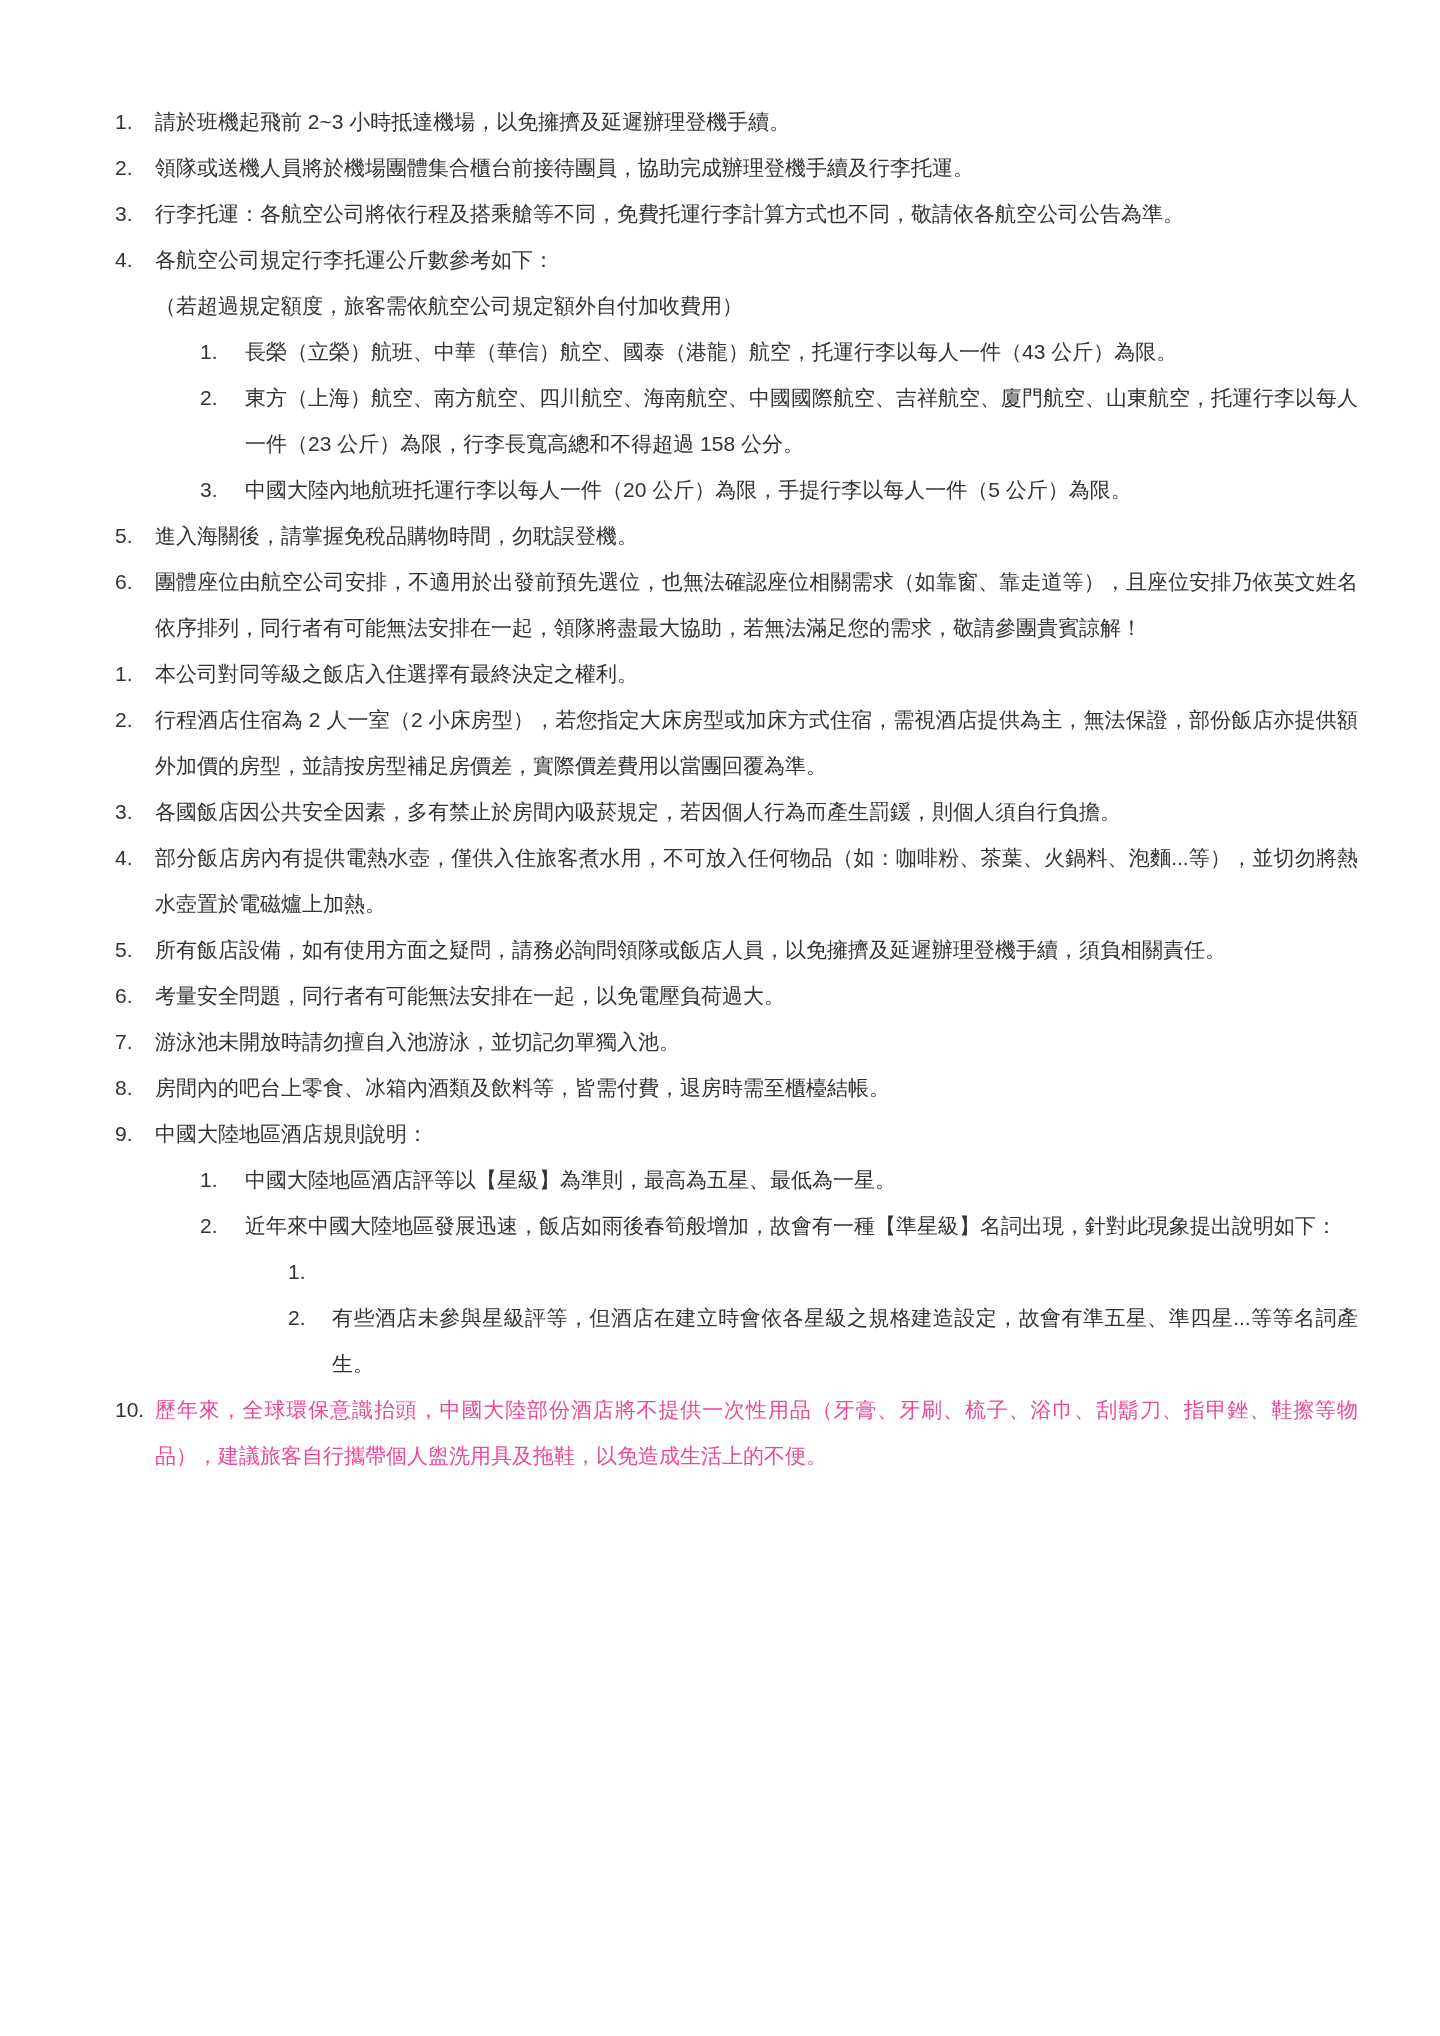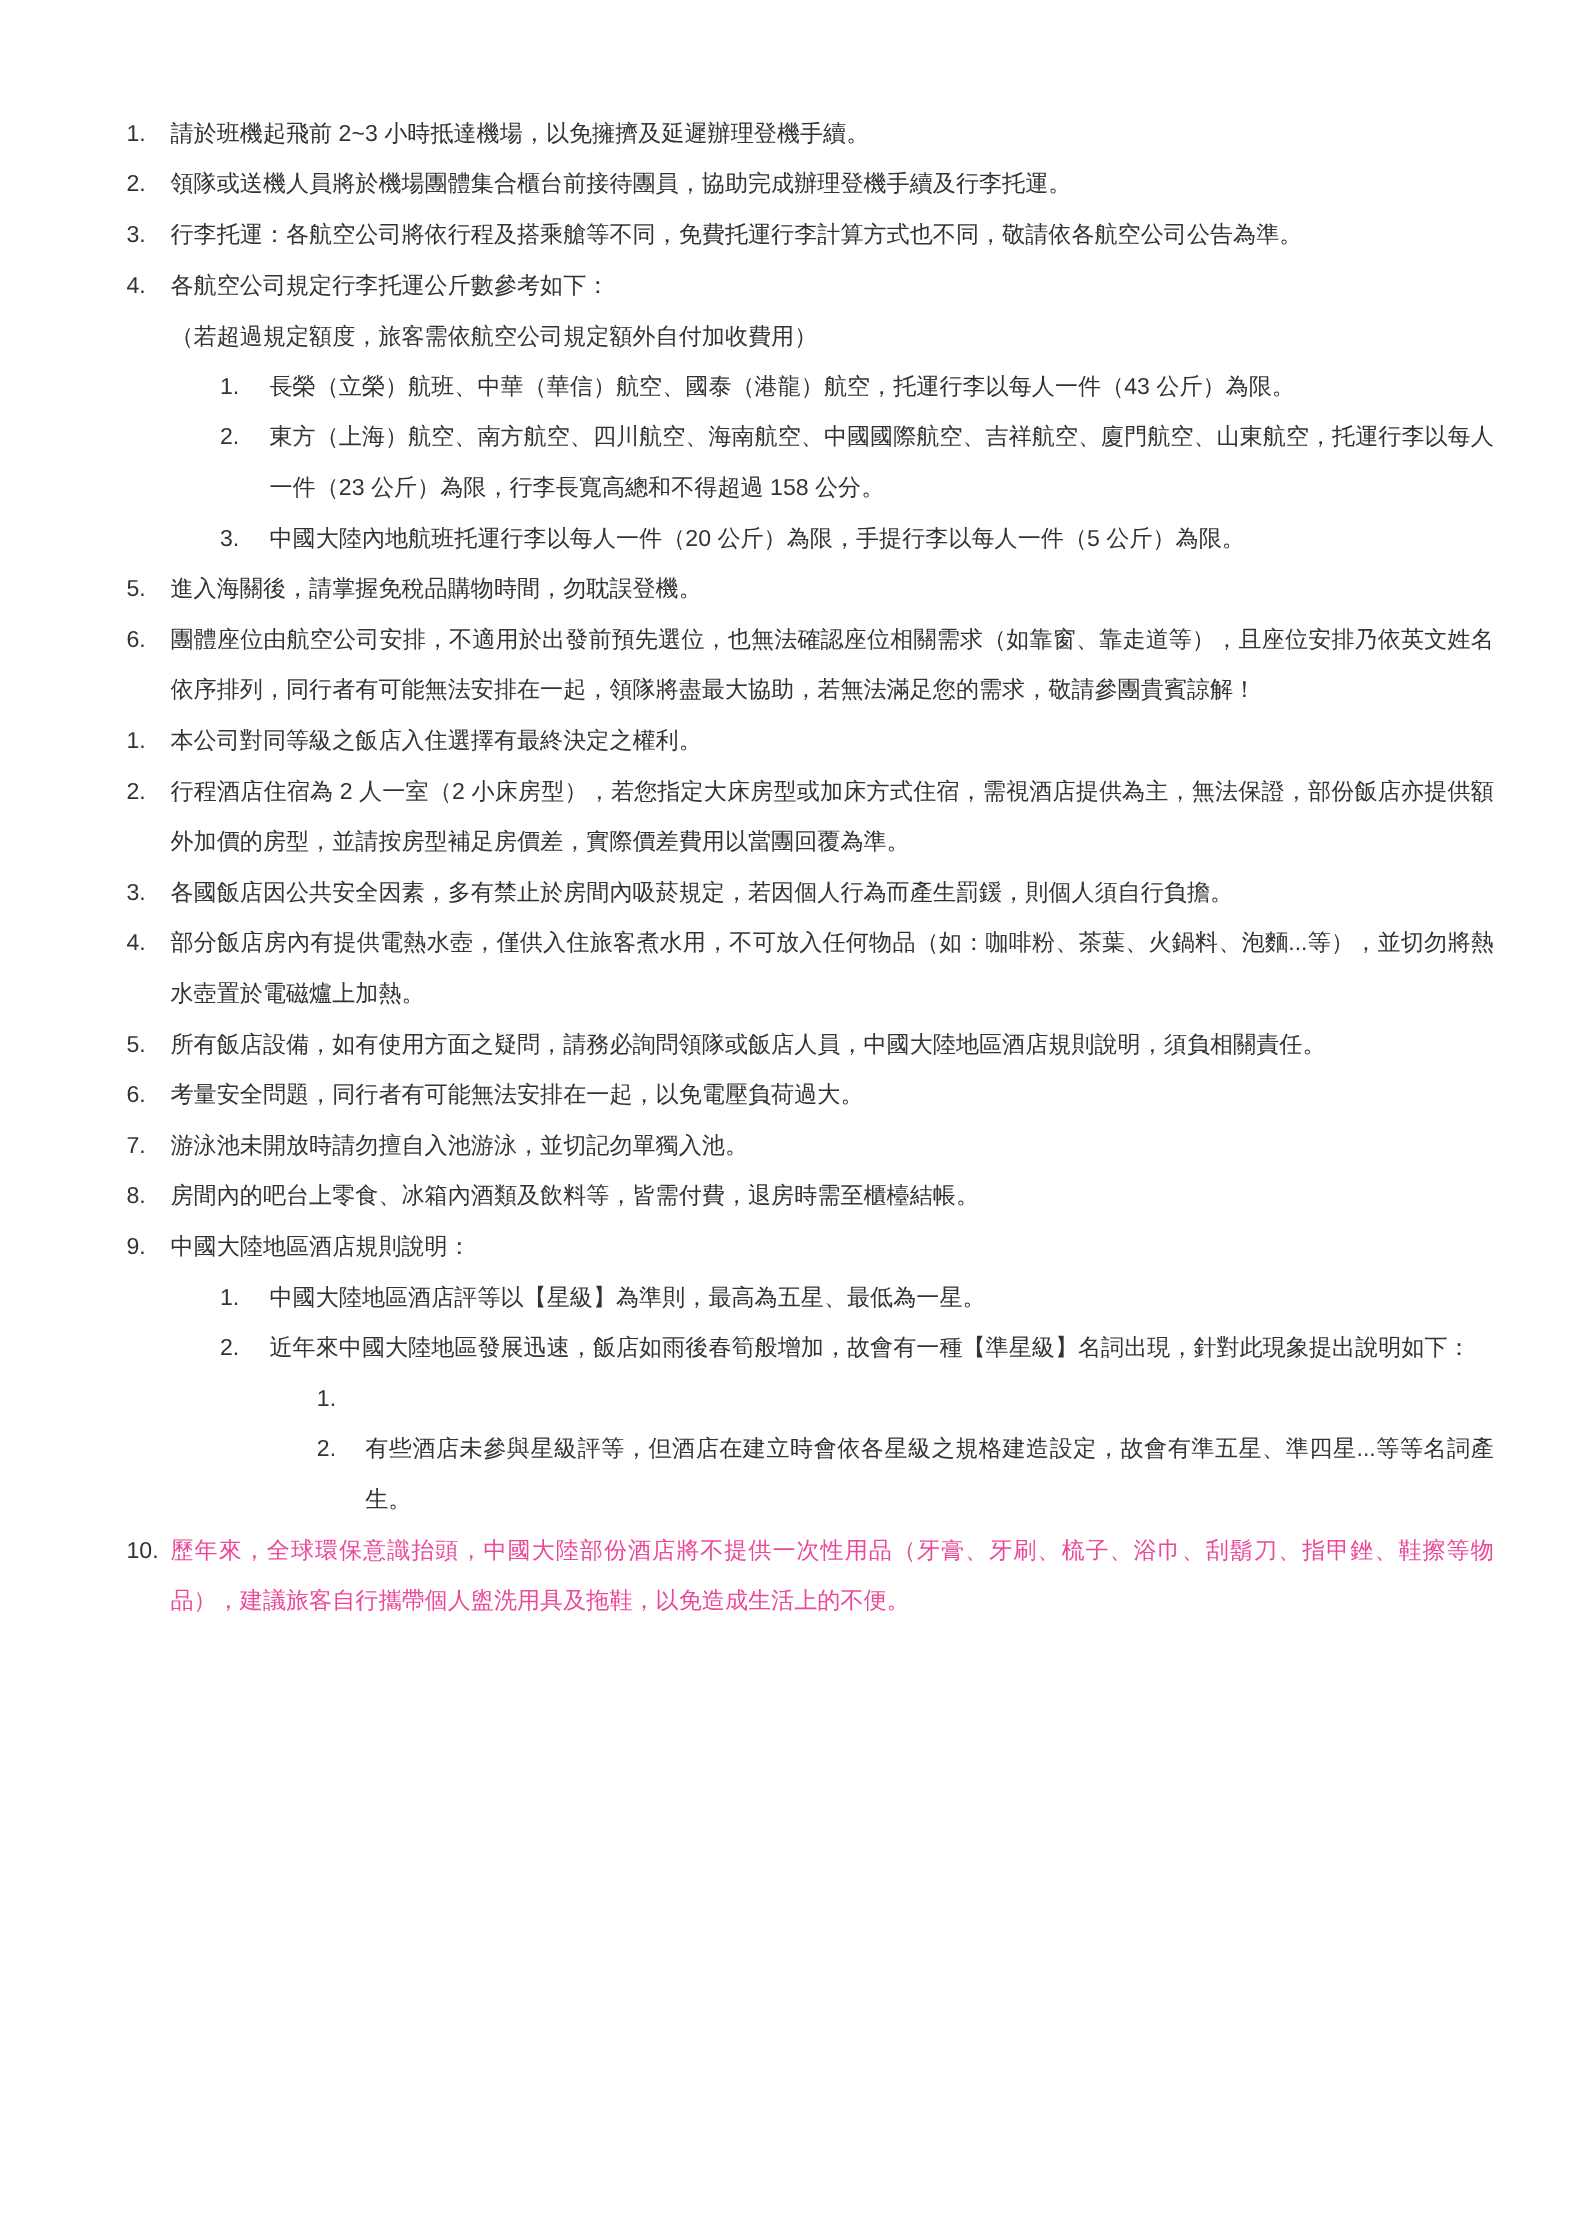--- a/index.html
+++ b/index.html
@@ -15,21 +15,21 @@
     color: #333333;
     font-size: 21px;
     line-height: 46px;
   }
   .row { display: flex; align-items: flex-start; }
   .num { flex: 0 0 auto; }
   .lvl1 > .num { margin-left: 45px; width: 40px; }
   .lvl2 > .num { margin-left: 130px; width: 45px; }
   .lvl3 > .num { margin-left: 218px; width: 44px; }
   .txt { flex: 1 1 auto; text-align: justify; }
-  .note { margin-left: 85px; font-family: Liberation Serif, serif; }
+  .note { margin-left: 85px; }
   .heading { font-weight: bold; margin-top: 52px; }
   .highlight { color: #ec4899; }
 </style>
 </head>
 <body>
 
 <div class="page">
 
   <div class="list">
     <div class="row lvl1">
@@ -84,21 +84,21 @@
     <div class="row lvl1">
       <span class="num">3.</span>
       <div class="txt">各國飯店因公共安全因素，多有禁止於房間內吸菸規定，若因個人行為而產生罰鍰，則個人須自行負擔。</div>
     </div>
     <div class="row lvl1">
       <span class="num">4.</span>
       <div class="txt">部分飯店房內有提供電熱水壺，僅供入住旅客煮水用，不可放入任何物品（如：咖啡粉、茶葉、火鍋料、泡麵...等），並切勿將熱水壺置於電磁爐上加熱。</div>
     </div>
     <div class="row lvl1">
       <span class="num">5.</span>
-      <div class="txt">所有飯店設備，如有使用方面之疑問，請務必詢問領隊或飯店人員，中國大陸地區酒店規則說明，須負相關責任。</div>
+      <div class="txt">所有飯店設備，如有使用方面之疑問，請務必詢問領隊或飯店人員，以免擁擠及延遲辦理登機手續，須負相關責任。</div>
     </div>
     <div class="row lvl1">
       <span class="num">6.</span>
       <div class="txt">考量安全問題，同行者有可能無法安排在一起，以免電壓負荷過大。</div>
     </div>
     <div class="row lvl1">
       <span class="num">7.</span>
       <div class="txt">游泳池未開放時請勿擅自入池游泳，並切記勿單獨入池。</div>
     </div>
     <div class="row lvl1">

